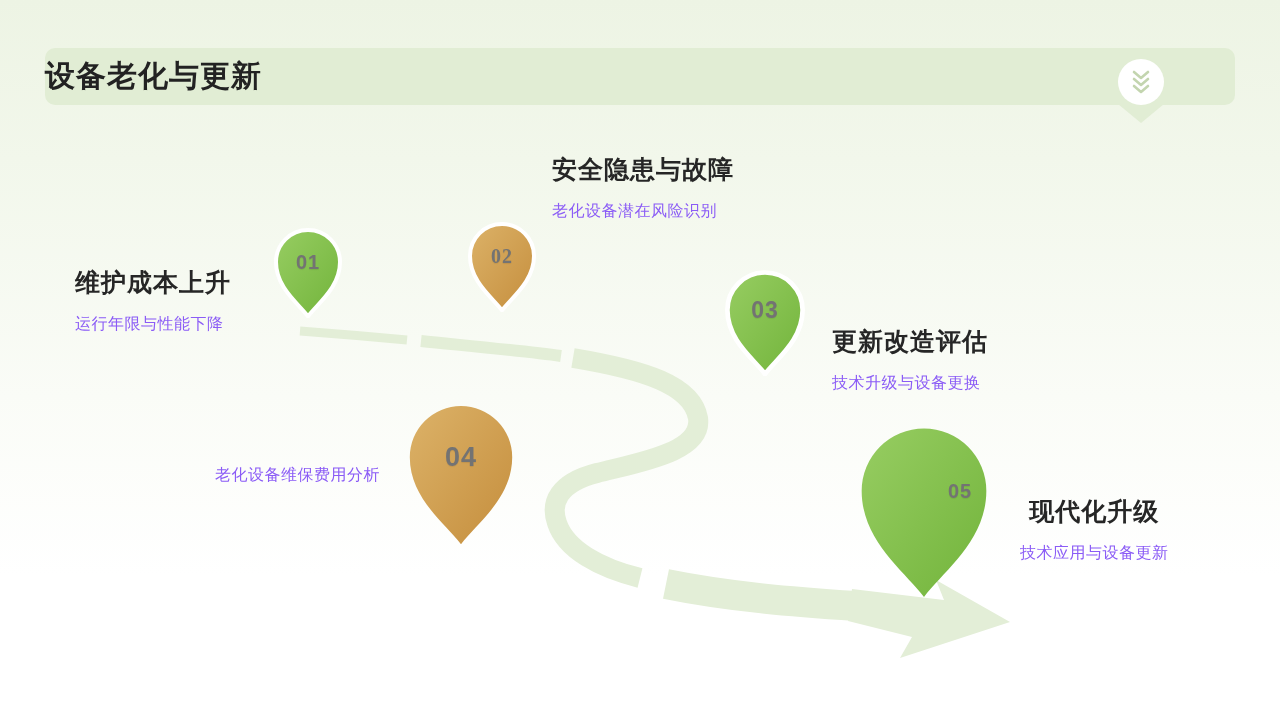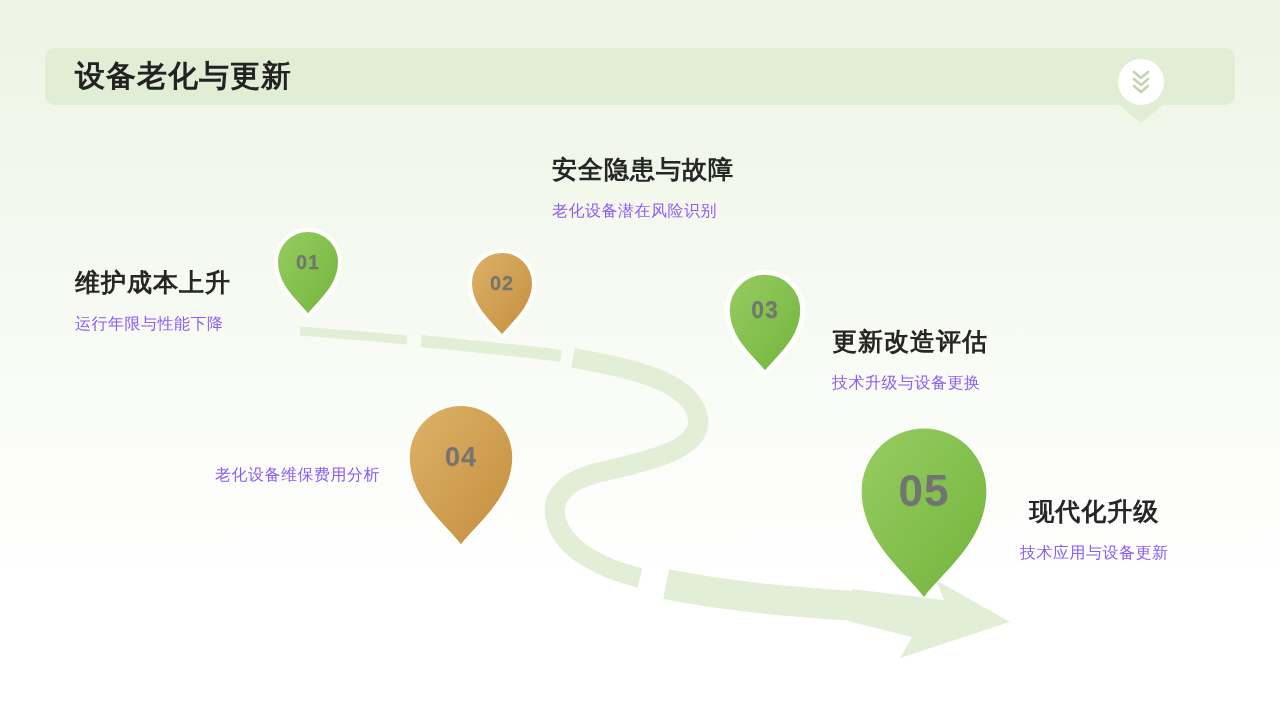--- a/index.html
+++ b/index.html
@@ -11,21 +11,20 @@
   }
 
   
   .header-bar {
     position: absolute; left: 45px; top: 48px;
     width: 1190px; height: 57px;
     background: #e1edd4; border-radius: 10px;
     display: flex; align-items: center;
   }
   .header-title {
-    padding-left: 30px;
     font-size: 30px; font-weight: bold; color: #222222;
     letter-spacing: 1px;
   }
   .header-notch {
     position: absolute; left: 1118px; top: 104px;
     width: 0; height: 0;
     border-left: 23px solid transparent;
     border-right: 23px solid transparent;
     border-top: 19px solid #e1edd4;
   }
@@ -45,21 +44,21 @@
   .pin svg { display: block; width: 100%; height: 100%; }
   .pin-num {
     position: absolute; left: 50%; top: 41.5%;
     transform: translate(-50%, -50%);
     color: #737373; font-weight: bold; letter-spacing: 1px;
     text-shadow: 0 1px 1px rgba(0,0,0,0.08);
   }
   .pin-sm .pin-num { font-size: 20px; }
   .pin-md .pin-num { font-size: 23px; }
   .pin-lg .pin-num { font-size: 27px; }
-  .pin-xl .pin-num { font-size: 44px; }
+  .pin-xl .pin-num { font-size: 20px; margin-left: 36px; }
 
   
   .step-label { position: absolute; }
   .step-title {
     font-size: 25px; font-weight: bold; color: #262626;
     letter-spacing: 1px; margin-bottom: 15px; text-align: center;
   }
   .step-sub {
     font-size: 16px; color: #8b5cf6; letter-spacing: 0.5px;
   }
@@ -107,21 +106,21 @@
   </svg>
 </div>
 
 <div class="pin pin-sm" style="left:268px; top:222px; width:80px; height:96px;">
   <svg viewBox="0 0 100 120">
     <path d="M 50 118 C 38 102 10 82 10 50 A 40 40 0 0 1 90 50 C 90 82 62 102 50 118 Z" fill="url(#gradGreen)" stroke="#ffffff" stroke-width="5"></path>
   </svg>
   <span class="pin-num">01</span>
 </div>
 
-<div class="pin pin-sm" style="left:462px; top:243px; width:80px; height:96px;">
+<div class="pin pin-sm" style="left:462px; top:216px; width:80px; height:96px;font-family:Liberation Serif, serif;">
   <svg viewBox="0 0 100 120">
     <path d="M 50 118 C 38 102 10 82 10 50 A 40 40 0 0 1 90 50 C 90 82 62 102 50 118 Z" fill="url(#gradGold)" stroke="#ffffff" stroke-width="5"></path>
   </svg>
   <span class="pin-num">02</span>
 </div>
 
 <div class="pin pin-md" style="left:718px; top:263px; width:94px; height:113px;">
   <svg viewBox="0 0 100 120">
     <path d="M 50 118 C 38 102 10 82 10 50 A 40 40 0 0 1 90 50 C 90 82 62 102 50 118 Z" fill="url(#gradGreen)" stroke="#ffffff" stroke-width="5"></path>
   </svg>

